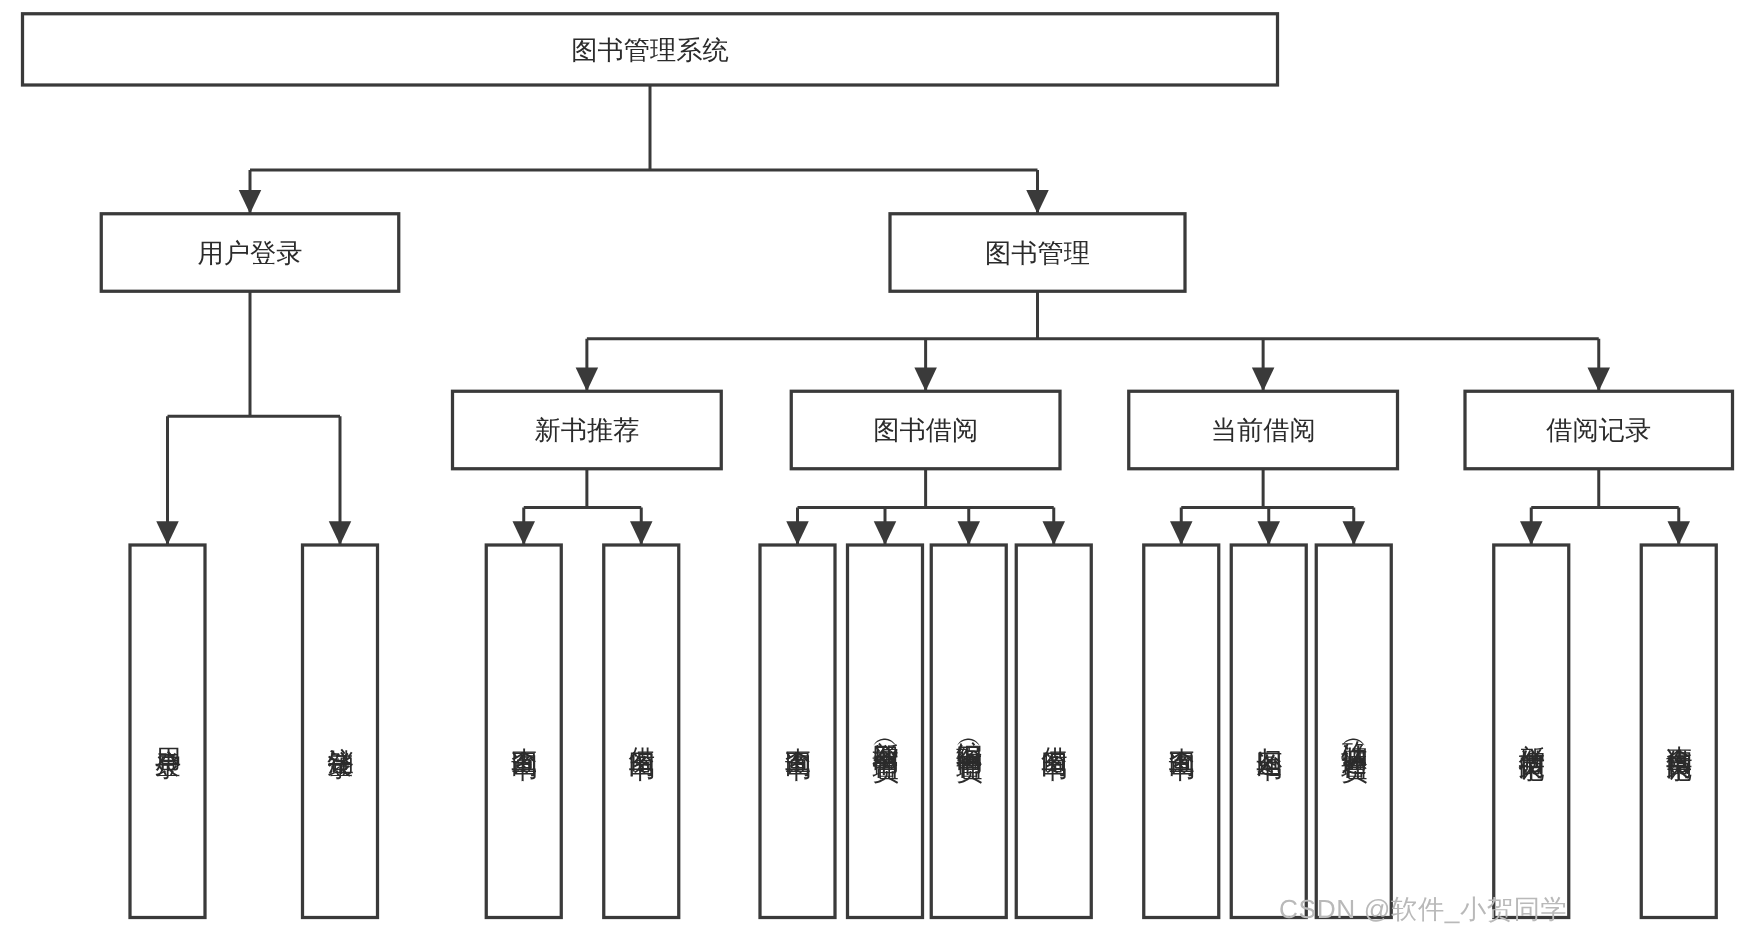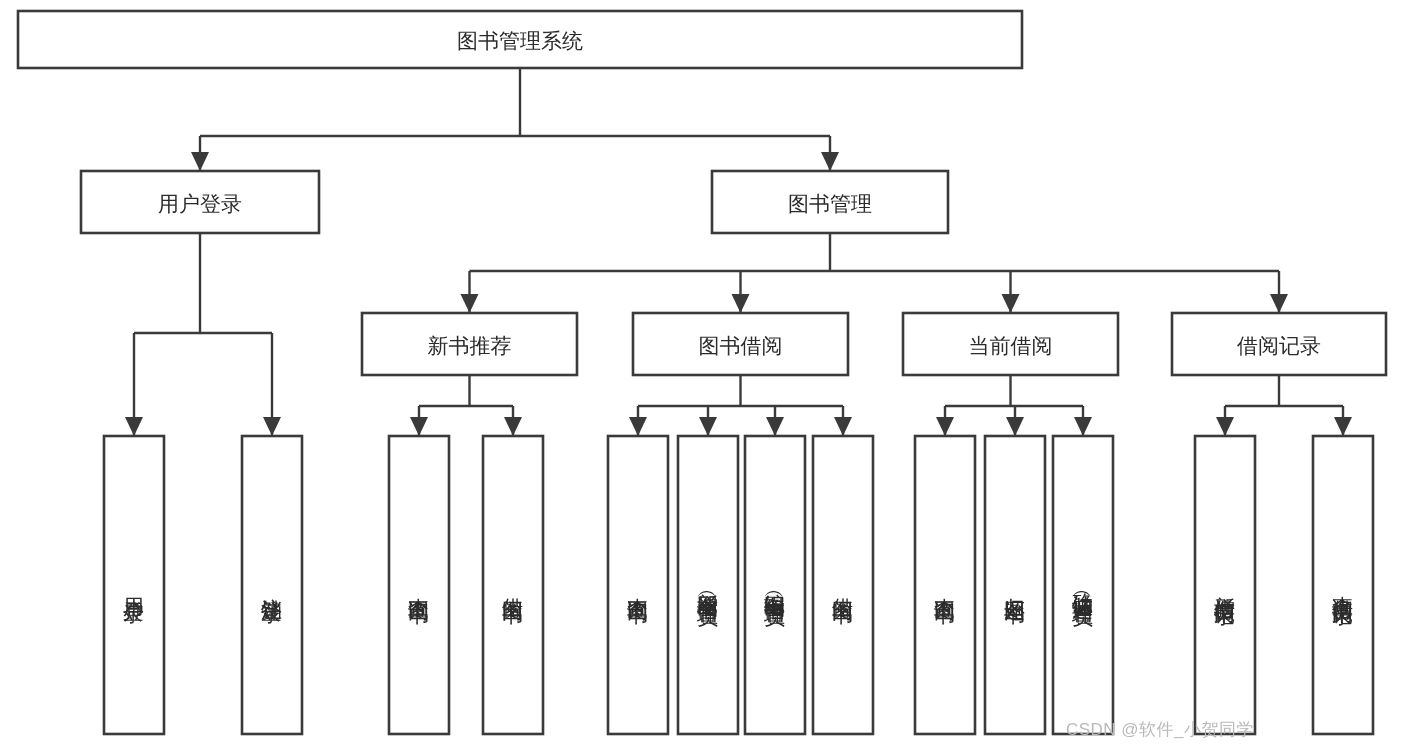--- a/index.html
+++ b/index.html
@@ -63,21 +63,21 @@
   }
   .arrowhead {
     fill: #3a3a3a;
     stroke: none;
   }
   .watermark {
     position: absolute;
     right: 12px;
     bottom: 6px;
     font-family: "Liberation Sans", "DejaVu Sans", sans-serif;
-    font-size: 17px;
+    font-size: 21px;
     color: #b9b9b9;
     letter-spacing: 0.5px;
     user-select: none;
     white-space: nowrap;
   }
 </style>
 </head>
 <body>
 
 <div id="diagram-root">

